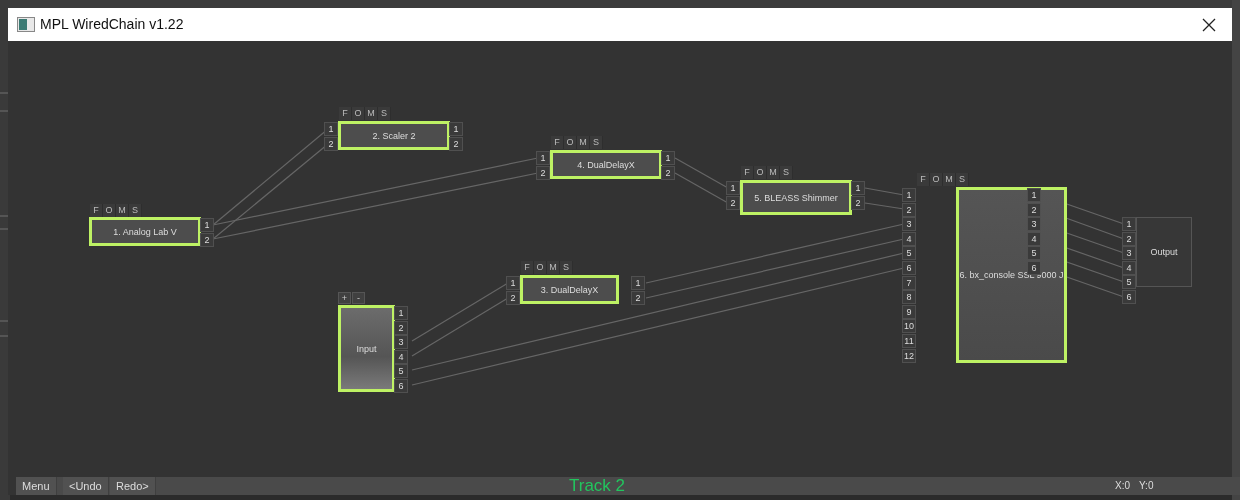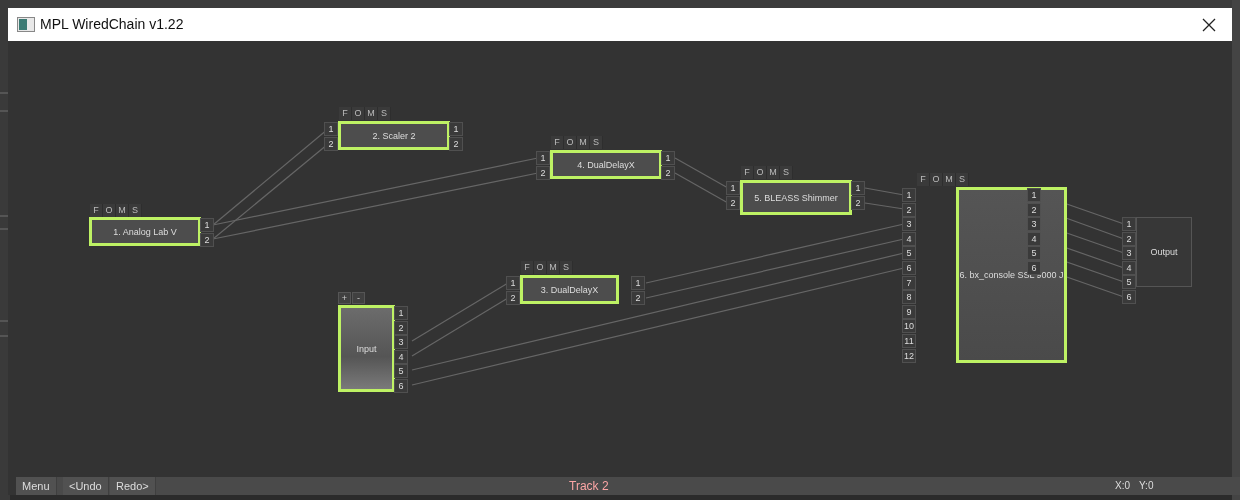--- a/index.html
+++ b/index.html
@@ -21,21 +21,21 @@
   .foms span{display:block;width:12px;height:13px;font-size:9px;color:#bbb;text-align:center;line-height:13px;border-right:1px solid #2e2e2e;}
   .body{position:absolute;background:#4d4d4d;border:3px solid #bef264;color:#ddd;font-size:9px;display:flex;align-items:center;justify-content:center;box-sizing:border-box;}
   .pins{position:absolute;}
   .pin{width:14px;height:14px;background:#3a3a3a;border:1px solid #505050;box-sizing:border-box;color:#ddd;font-size:9px;text-align:center;line-height:13px;margin-bottom:0.6px;}
   .input-body{background:linear-gradient(#6c6c6c,#555 60%,#7a7a7a);}
   .output-body{background:#373737;border:1px solid #555;}
   .pm{position:absolute;display:flex;}
   .pm span{display:block;width:13px;height:12px;background:#404040;border:1px solid #555;box-sizing:border-box;color:#ccc;font-size:9px;text-align:center;line-height:11px;margin-right:1px;}
   .statusbar{position:absolute;left:8px;top:469px;width:1224px;height:18px;background:#4a4a4a;padding-left:32px;}
   .sb-btn{position:absolute;top:0;height:18px;line-height:18px;font-size:11px;color:#ddd;background:#515151;padding:0 6px;border-right:1px solid #3f3f3f;}
-  .sb-center{position:absolute;left:553px;top:0;font-size:12px;color:#fca5a5;line-height:18px;}
+  .sb-center{position:absolute;left:553px;top:0;font-size:17px;color:#22c55e;line-height:18px;}
   .sb-xy{position:absolute;top:0;font-size:10px;color:#ddd;line-height:18px;}
 </style>
 </head>
 <body>
 
 <div class="bg-top"></div>
 <div class="bg-left">
   <div class="strip" style="top:92px"></div>
     <div class="strip" style="top:110px"></div>
   <div class="strip" style="top:215px"></div>

